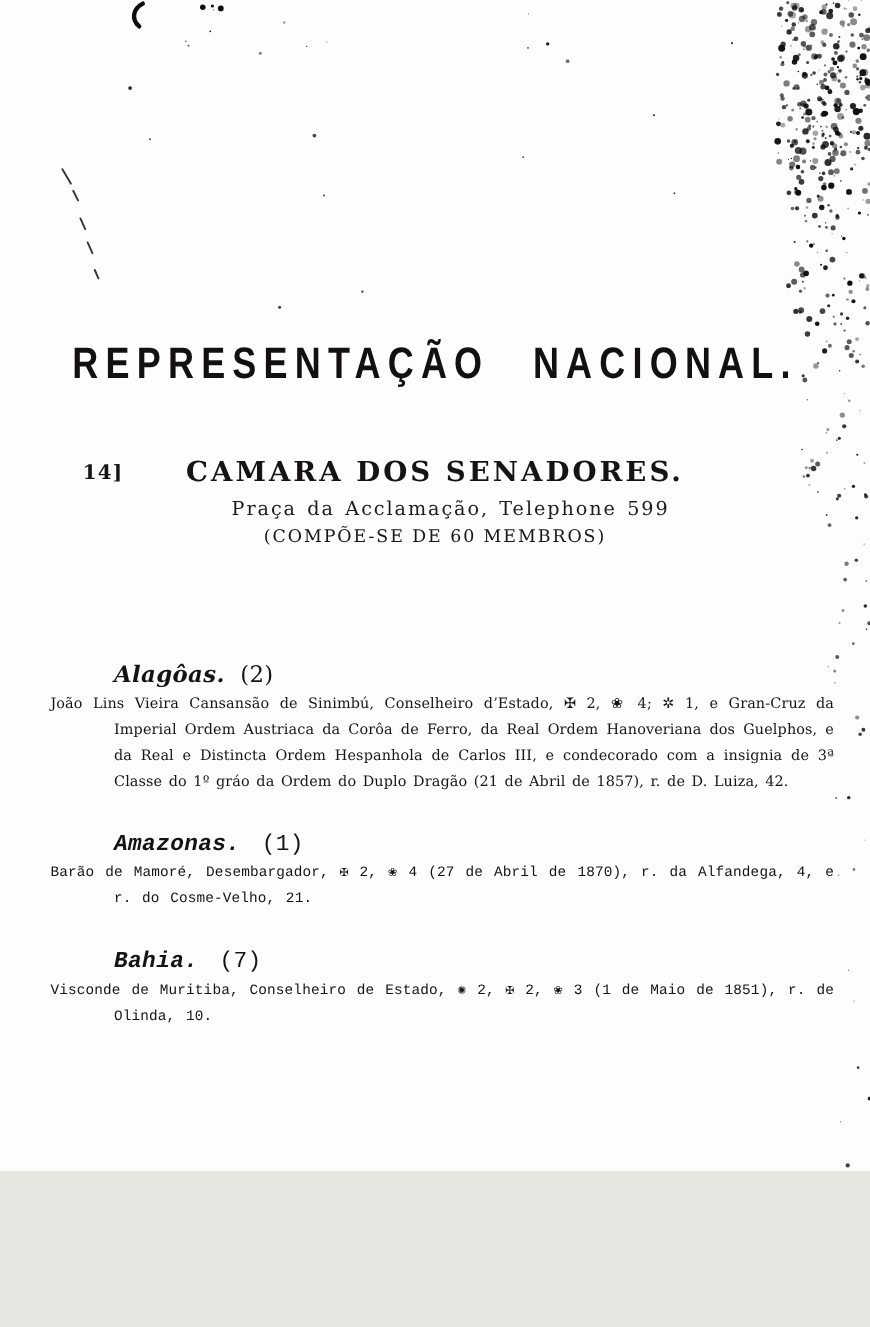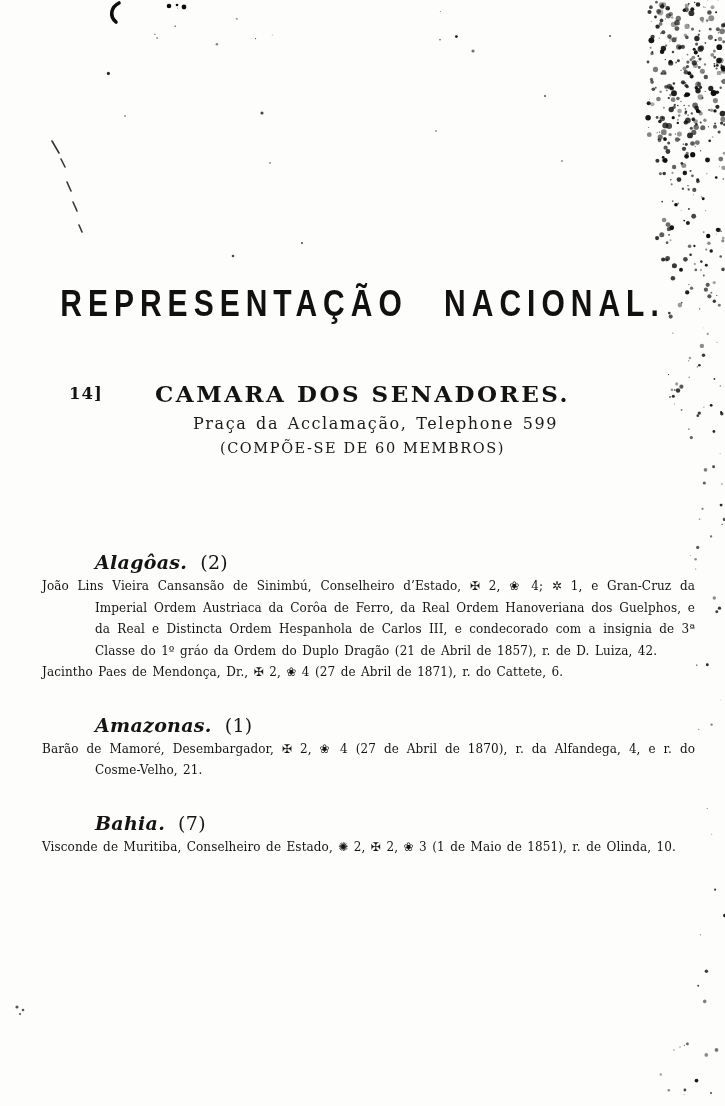--- a/index.html
+++ b/index.html
@@ -1,18 +1,18 @@
 <!DOCTYPE html>
 <html><head>
 <meta charset="utf-8">
 <style>
   html,body{margin:0;padding:0;background:#e8e6e0;}
   .page{
     position:relative;
-    width:725px;height:1106px;
+    width:725px;height:976px;
     background:#fdfdfb;
     overflow:hidden;
     color:#151413;
     font-family:"DejaVu Serif","Liberation Serif",serif;
   }
   .noise{position:absolute;inset:0;width:725px;height:1106px;pointer-events:none;}
   header{position:relative;text-align:center;padding-top:282px;}
   .title{
     margin:0;
     font-family:"Liberation Sans","DejaVu Sans",sans-serif;
@@ -41,21 +41,21 @@
     font-size:16px;letter-spacing:1.6px;word-spacing:2px;
     color:#1c1b1a;
     padding-left:26px;
   }
   .composition{
     margin-top:7px;
     font-size:14.5px;letter-spacing:1.6px;
     color:#171615;
   }
   main{margin-top:95px;padding:0 30px 0 42px;}
-  .group + .group{margin-top:30px;}
+  .group + .group{margin-top:30px;font-family:Liberation Mono, monospace;}
   .state-heading{
     margin:0 0 3px 53px;
     font-size:19px;font-weight:700;font-style:italic;
     letter-spacing:.3px;
   }
   .state-heading .count{font-style:normal;font-weight:400;margin-left:6px;}
   .entry{
     margin:0;
     font-size:12px;
     line-height:21.5px;
@@ -581,21 +581,20 @@
   </header>
 
   <main>
 
     <section class="group">
       <h3 class="state-heading">
         <em>Alagôas.</em>
         <span class="count">(2)</span>
       </h3>
       <p class="entry">João Lins Vieira Cansansão de Sinimbú, Conselheiro d’Estado, ✠ 2, ❀ 4; ✲ 1, e Gran-Cruz da Imperial Ordem Austriaca da Corôa de Ferro, da Real Ordem Hanoveriana dos Guelphos, e da Real e Distincta Ordem Hespanhola de Carlos III, e condecorado com a insignia de 3ª Classe do 1º gráo da Ordem do Duplo Dragão (21 de Abril de 1857), r. de D. Luiza, 42.</p>
-      <p class="entry">Jacintho Paes de Mendonça, Dr., ✠ 2, ❀ 4 (27 de Abril de 1871), r. do Cattete, 6.</p>
     </section>
 
     <section class="group">
       <h3 class="state-heading">
         <em>Amazonas.</em>
         <span class="count">(1)</span>
       </h3>
       <p class="entry">Barão de Mamoré, Desembargador, ✠ 2, ❀ 4 (27 de Abril de 1870), r. da Alfandega, 4, e r. do Cosme-Velho, 21.</p>
     </section>
 

